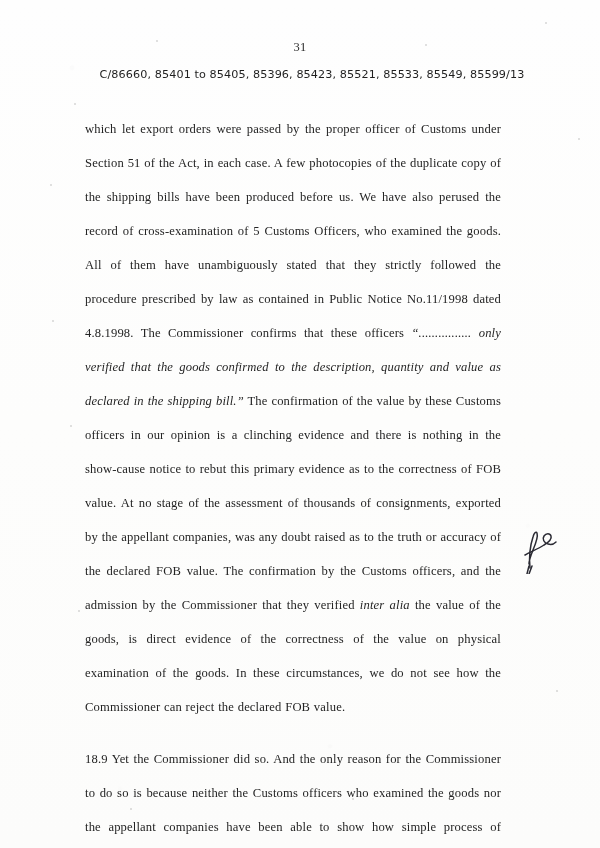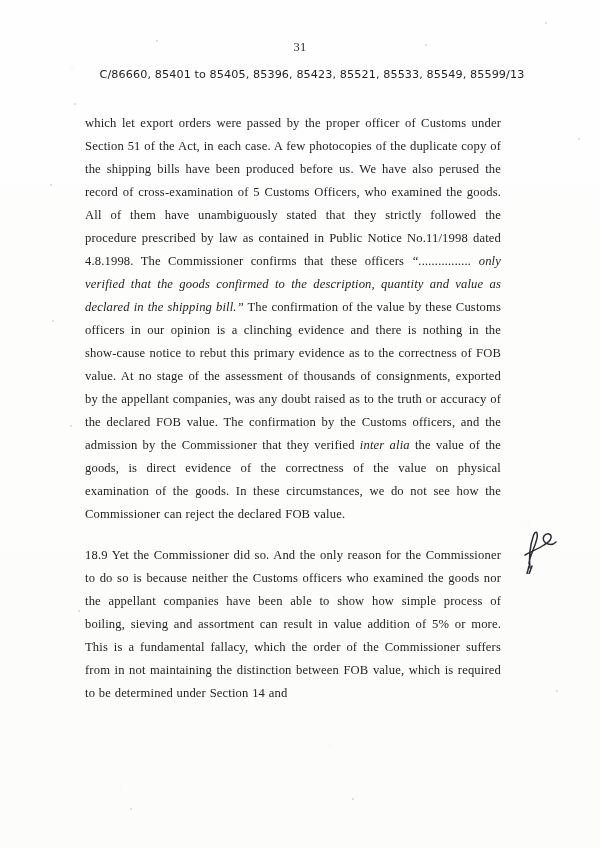--- a/index.html
+++ b/index.html
@@ -65,21 +65,21 @@
     left: 85px;
     top: 112px;
     width: 416px;
   }
 
   .para {
     margin: 0;
     text-align: justify;
     text-justify: inter-word;
     font-size: 12.6px;
-    line-height: 23px;
+    line-height: 34px;
     color: #242424;
     letter-spacing: 0.15px;
     word-spacing: 0.4px;
   }
 
   .para + .para {
     margin-top: 18px;
   }
 
   .para i {

